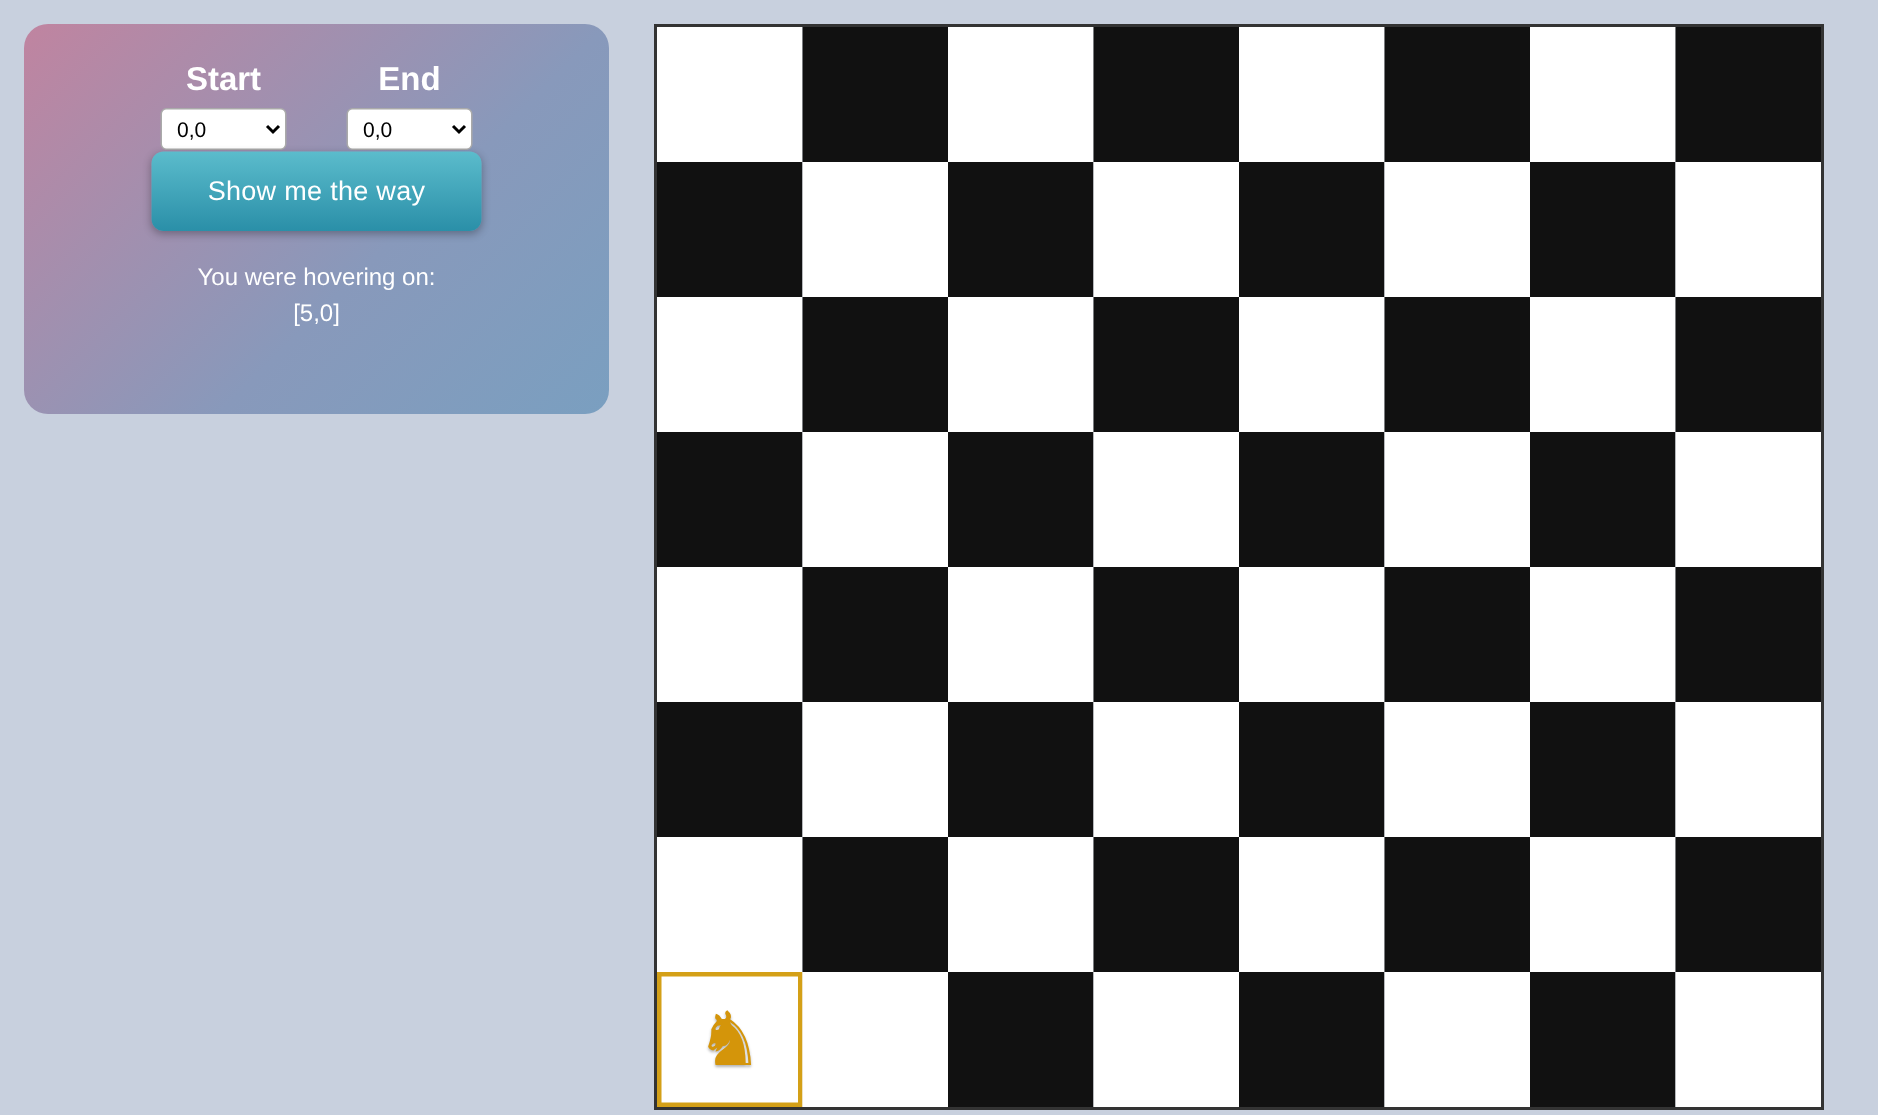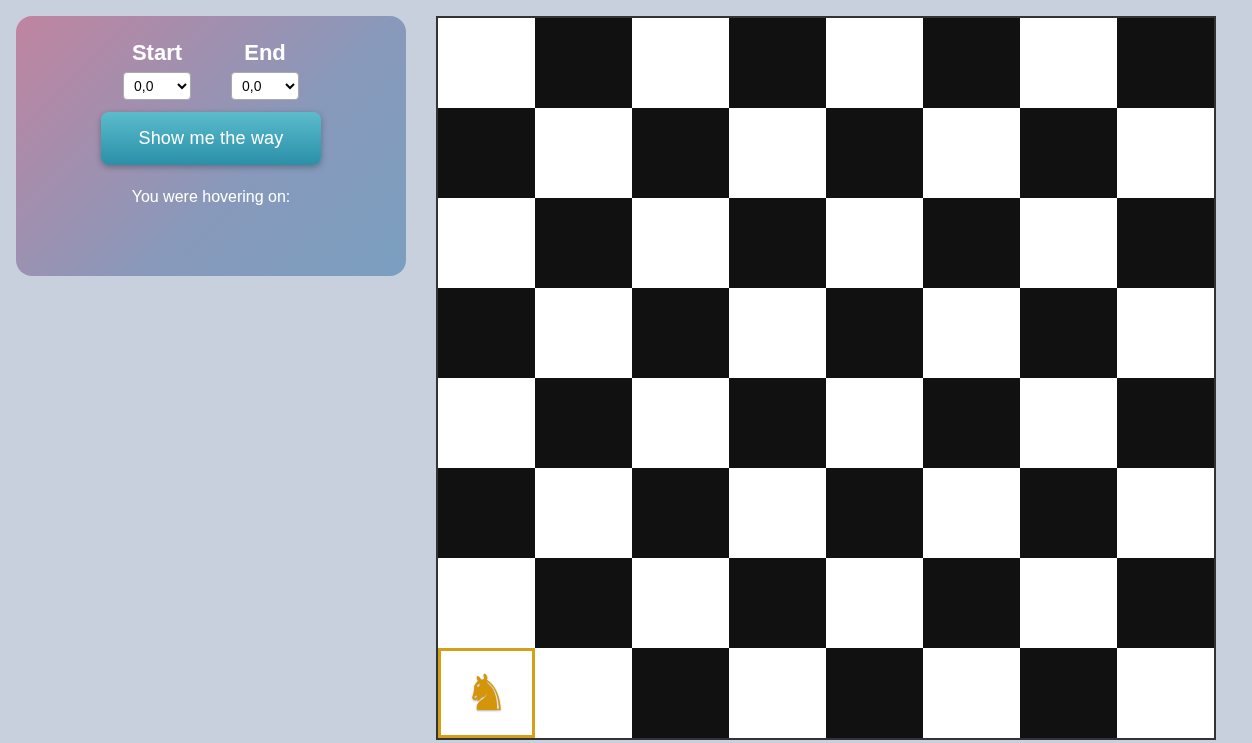--- a/index.html
+++ b/index.html
@@ -28,40 +28,40 @@
       gap: 0;
       margin-right: 30px;
       flex-shrink: 0;
     }
 
     .start-end-row {
       display: flex;
       flex-direction: row;
       align-items: flex-end;
       gap: 40px;
-      margin-bottom: 12px;
+      margin-bottom: 1px;
       width: 100%;
       justify-content: center;
     }
 
     .label-select-col {
       display: flex;
       flex-direction: column;
       align-items: center;
       gap: 6px;
     }
 
     .col-label {
       color: white;
       font-size: 22px;
       font-weight: bold;
     }
 
     .coord-select {
-      width: 68px;
+      width: 84px;
       height: 28px;
       font-size: 14px;
       border-radius: 4px;
       border: 1px solid #aaa;
       background: white;
       padding: 2px 6px;
       cursor: pointer;
     }
 
     #show-way-btn {
@@ -152,20 +152,21 @@
         <option>0,6</option>
         <option>0,7</option>
       </select>
     </div>
   </div>
 
   <button id="show-way-btn">Show me the way</button>
 
   <div class="hover-info">
     <div>You were hovering on:</div>
+    <div>[5,0]</div>
   </div>
 </div>
 
 <div id="board-container">
   <div id="chessboard">
   <div class="cell white"></div>
       <div class="cell black"></div>
       <div class="cell white"></div>
       <div class="cell black"></div>
       <div class="cell white"></div>

